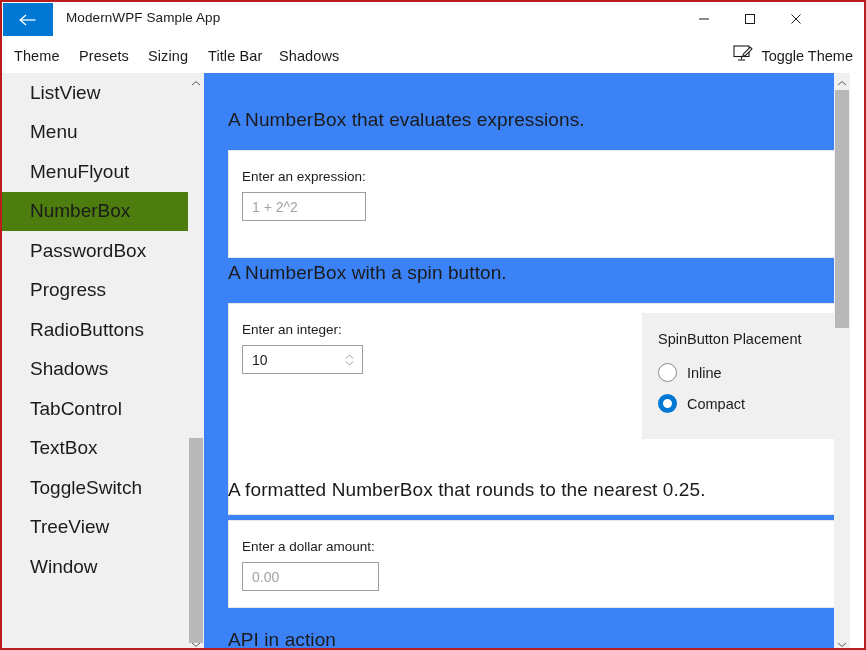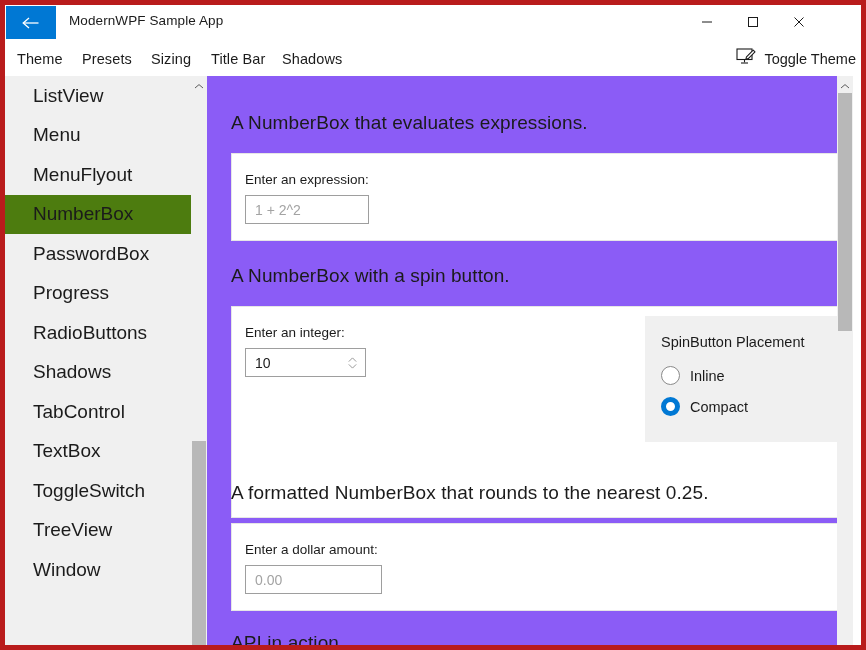--- a/index.html
+++ b/index.html
@@ -10,21 +10,21 @@
     overflow: hidden;
     background: #ffffff;
     font-family: "Liberation Sans", sans-serif;
   }
 
   #window {
     position: relative;
     width: 866px;
     height: 650px;
     background: #ffffff;
-    border: 5px solid #b91c1c;
+    border: 2px solid #b91c1c;
     overflow: hidden;
   }
 
   
   #titlebar {
     position: absolute;
     left: 0; top: 0;
     width: 864px;
     height: 36px;
     background: #ffffff;
@@ -170,21 +170,21 @@
   }
   #sidebar-sb-up { top: 0; }
   #sidebar-sb-down { bottom: 0; }
 
   
   #content {
     position: absolute;
     left: 202px; top: 71px;
     width: 646px;
     height: 578px;
-    background: #8b5cf6;
+    background: #3b82f6;
     overflow: hidden;
   }
 
   .section-title {
     position: absolute;
     left: 24px;
     font-size: 19px;
     color: #1b1b1b;
     white-space: nowrap;
     letter-spacing: 0.1px;
@@ -390,21 +390,21 @@
             </svg>
         </span>
       </div>
     </div>
   </div>
 
   <div id="content">
 
     <div class="section-title" style="top:36px">A NumberBox that evaluates expressions.</div>
 
-    <div class="card" style="top:77px; height:88px;">
+    <div class="card" style="top:77px; height:108px;">
       <div class="field-label" style="left:13px; top:18px;">Enter an expression:</div>
       <div class="textbox" style="left:13px; top:41px; width:124px;">
         <span class="tb-placeholder">1 + 2^2</span>
       </div>
     </div>
 
     <div class="section-title" style="top:189px">A NumberBox with a spin button.</div>
 
     <div class="card" style="top:230px; height:212px;">
       <div class="field-label" style="left:13px; top:18px;">Enter an integer:</div>

